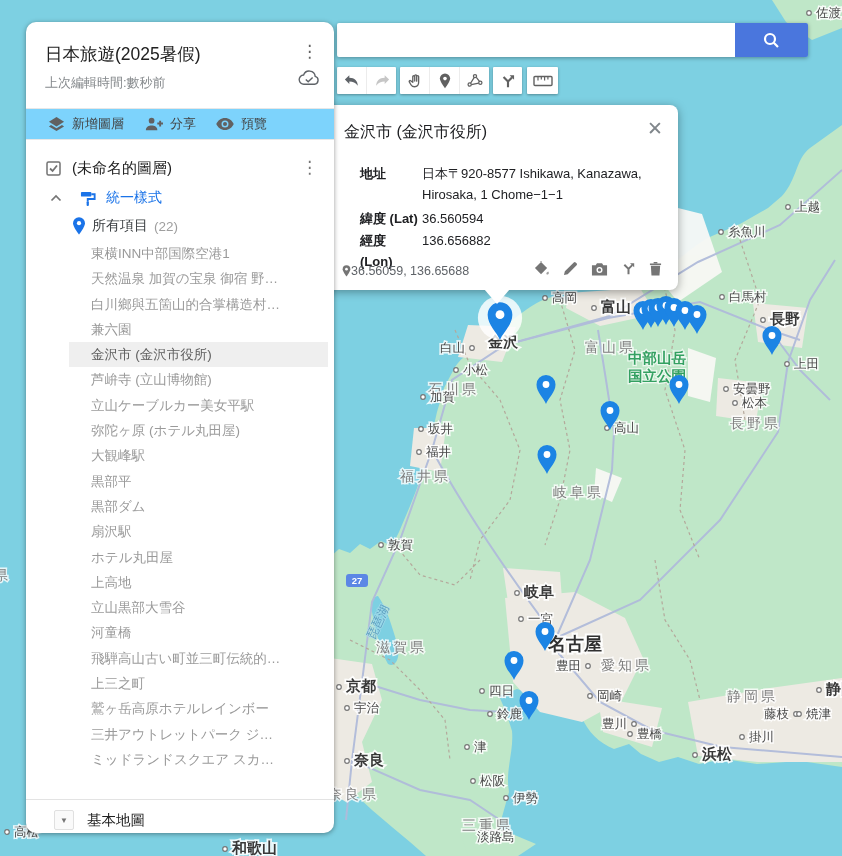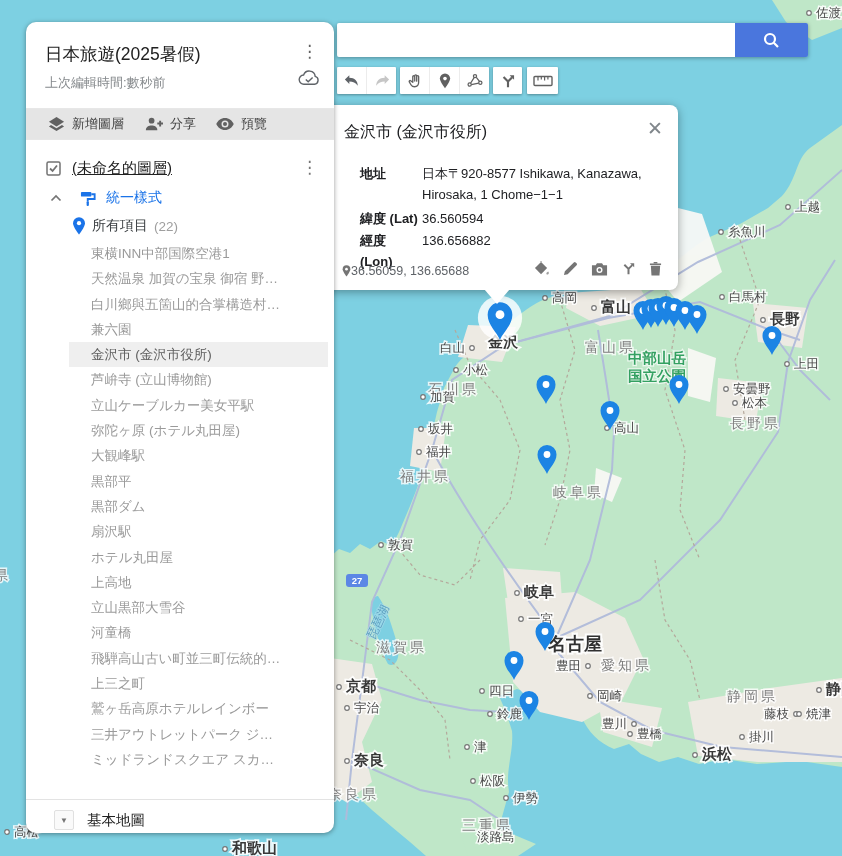--- a/index.html
+++ b/index.html
@@ -17,26 +17,26 @@
   .lbl-park{font-size:14.5px;fill:#33a061;font-weight:600;paint-order:stroke;stroke:rgba(255,255,255,.7);stroke-width:2.5px;}
   .lbl-water{font-size:12px;fill:#5d9fc0;paint-order:stroke;stroke:rgba(174,222,236,.6);stroke-width:2px;}
 
   
   #sidebar{position:absolute;left:26px;top:22px;width:308px;height:811px;background:#fff;
            border-radius:10px;box-shadow:0 1px 5px rgba(0,0,0,.4);z-index:6;}
   #sb-title{position:absolute;left:19px;top:20px;font-size:17.5px;color:#212121;}
   #sb-menu{position:absolute;right:16px;top:22px;font-size:17px;color:#616161;line-height:16px;cursor:pointer;}
   #sb-subtitle{position:absolute;left:19px;top:52px;font-size:13px;color:#85898c;}
   #sb-cloud{position:absolute;right:14px;top:48px;}
-  #sb-actions{position:absolute;left:0;top:86px;width:100%;height:32px;background:#e5e5e5;
+  #sb-actions{position:absolute;left:0;top:86px;width:100%;height:32px;background:#7dd3fc;
               border-top:1px solid #e7e7e7;border-bottom:1px solid #e7e7e7;
               display:flex;align-items:center;gap:20px;padding-left:22px;box-sizing:border-box;}
   .sb-action{display:flex;align-items:center;gap:7px;font-size:13px;color:#424242;cursor:pointer;}
   #layer-row{position:absolute;left:20px;top:133px;right:16px;height:26px;display:flex;align-items:center;gap:11px;}
-  #layer-name{font-size:15px;color:#212121;flex:1;text-decoration:underline;}
+  #layer-name{font-size:15px;color:#212121;flex:1;}
   #layer-menu{font-size:17px;color:#757575;line-height:14px;cursor:pointer;}
   #style-row{position:absolute;left:24px;top:164px;height:24px;display:flex;align-items:center;gap:9px;}
   #style-link{font-size:14px;color:#1a73e8;cursor:pointer;}
   #group-row{position:absolute;left:46px;top:192px;height:24px;display:flex;align-items:center;gap:6px;}
   #group-label{font-size:14px;color:#3c4043;}
   #group-count{font-size:13.5px;color:#9e9e9e;}
   #place-list{position:absolute;left:0;top:219px;width:100%;}
   .place-item{height:25.3px;line-height:25.3px;margin-left:43px;margin-right:6px;padding-left:22px;
               font-size:13.5px;color:#9a9a9a;white-space:nowrap;overflow:hidden;cursor:pointer;}
   .place-item.selected{background:#efefef;color:#5f5f5f;}

